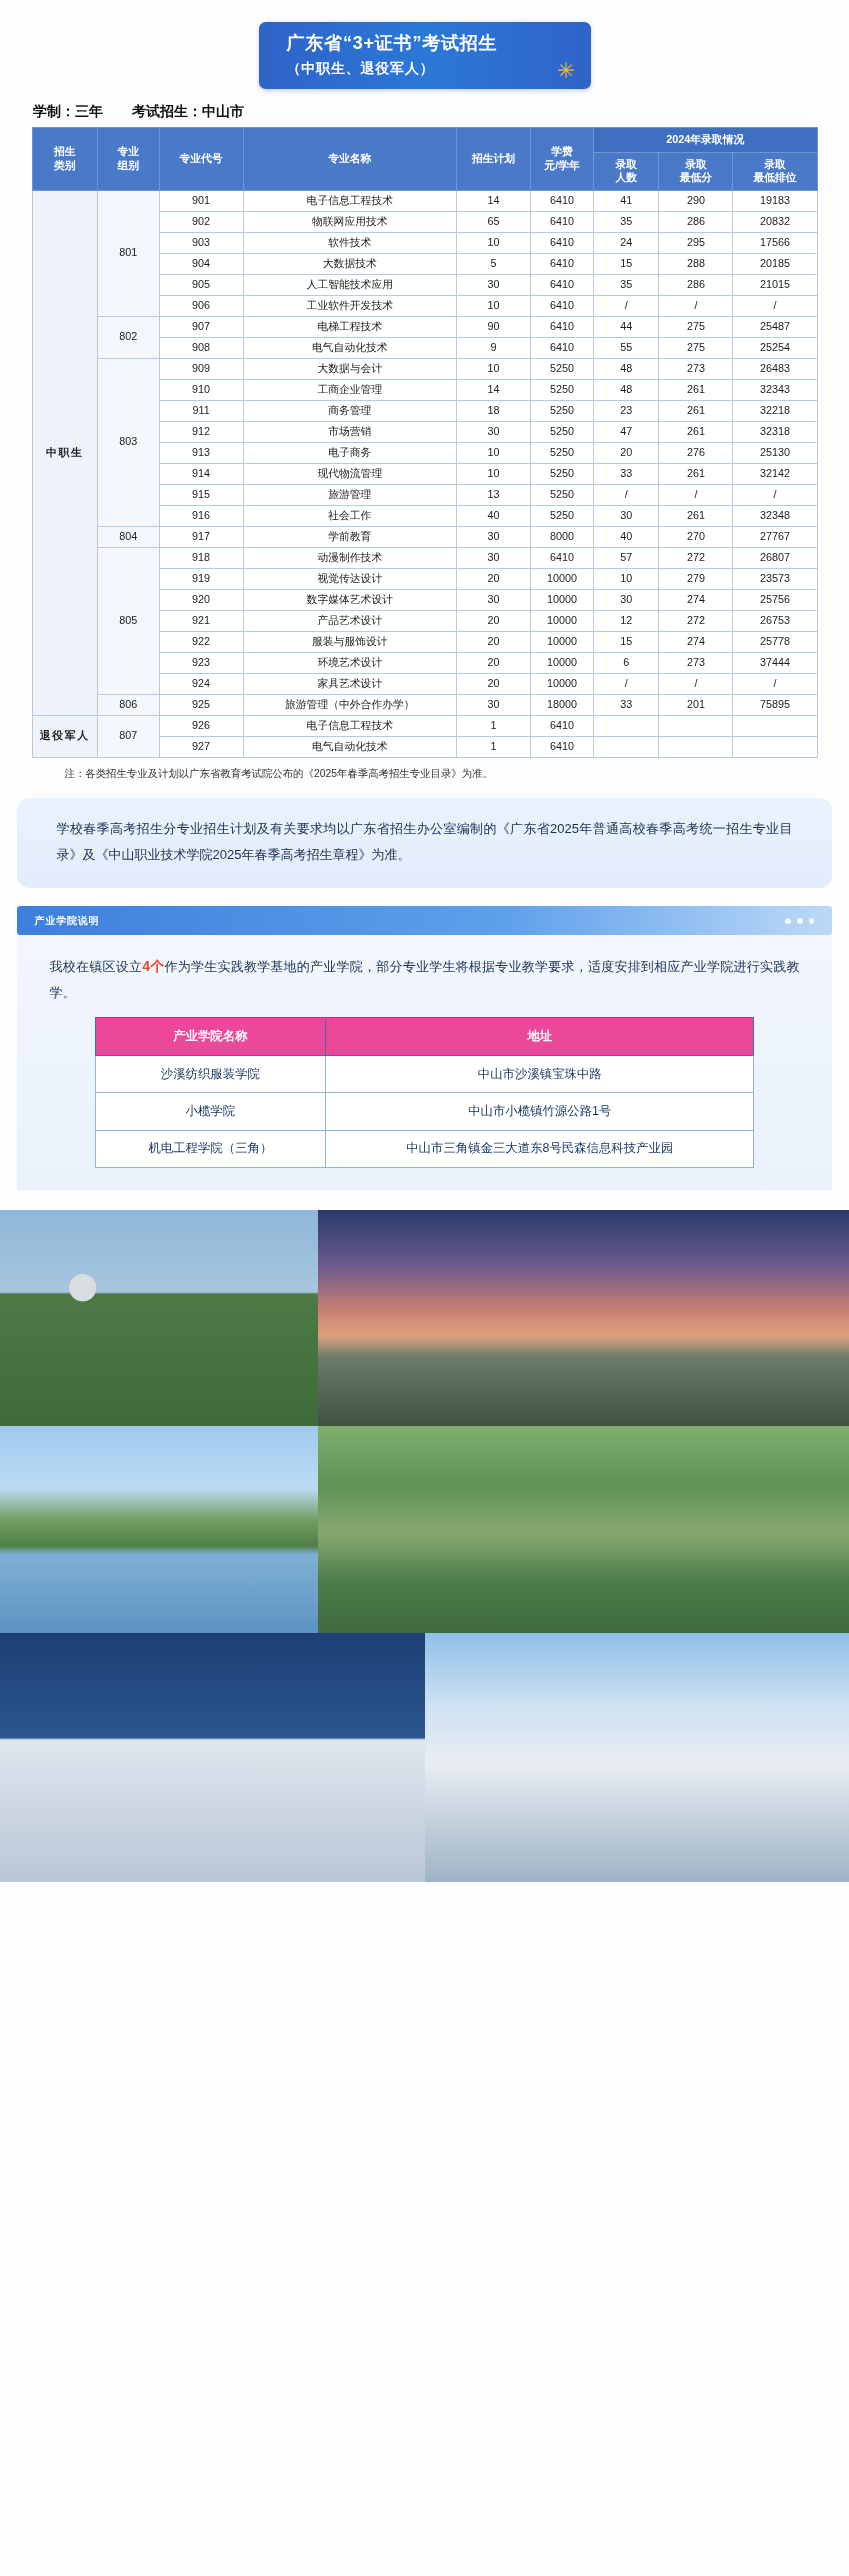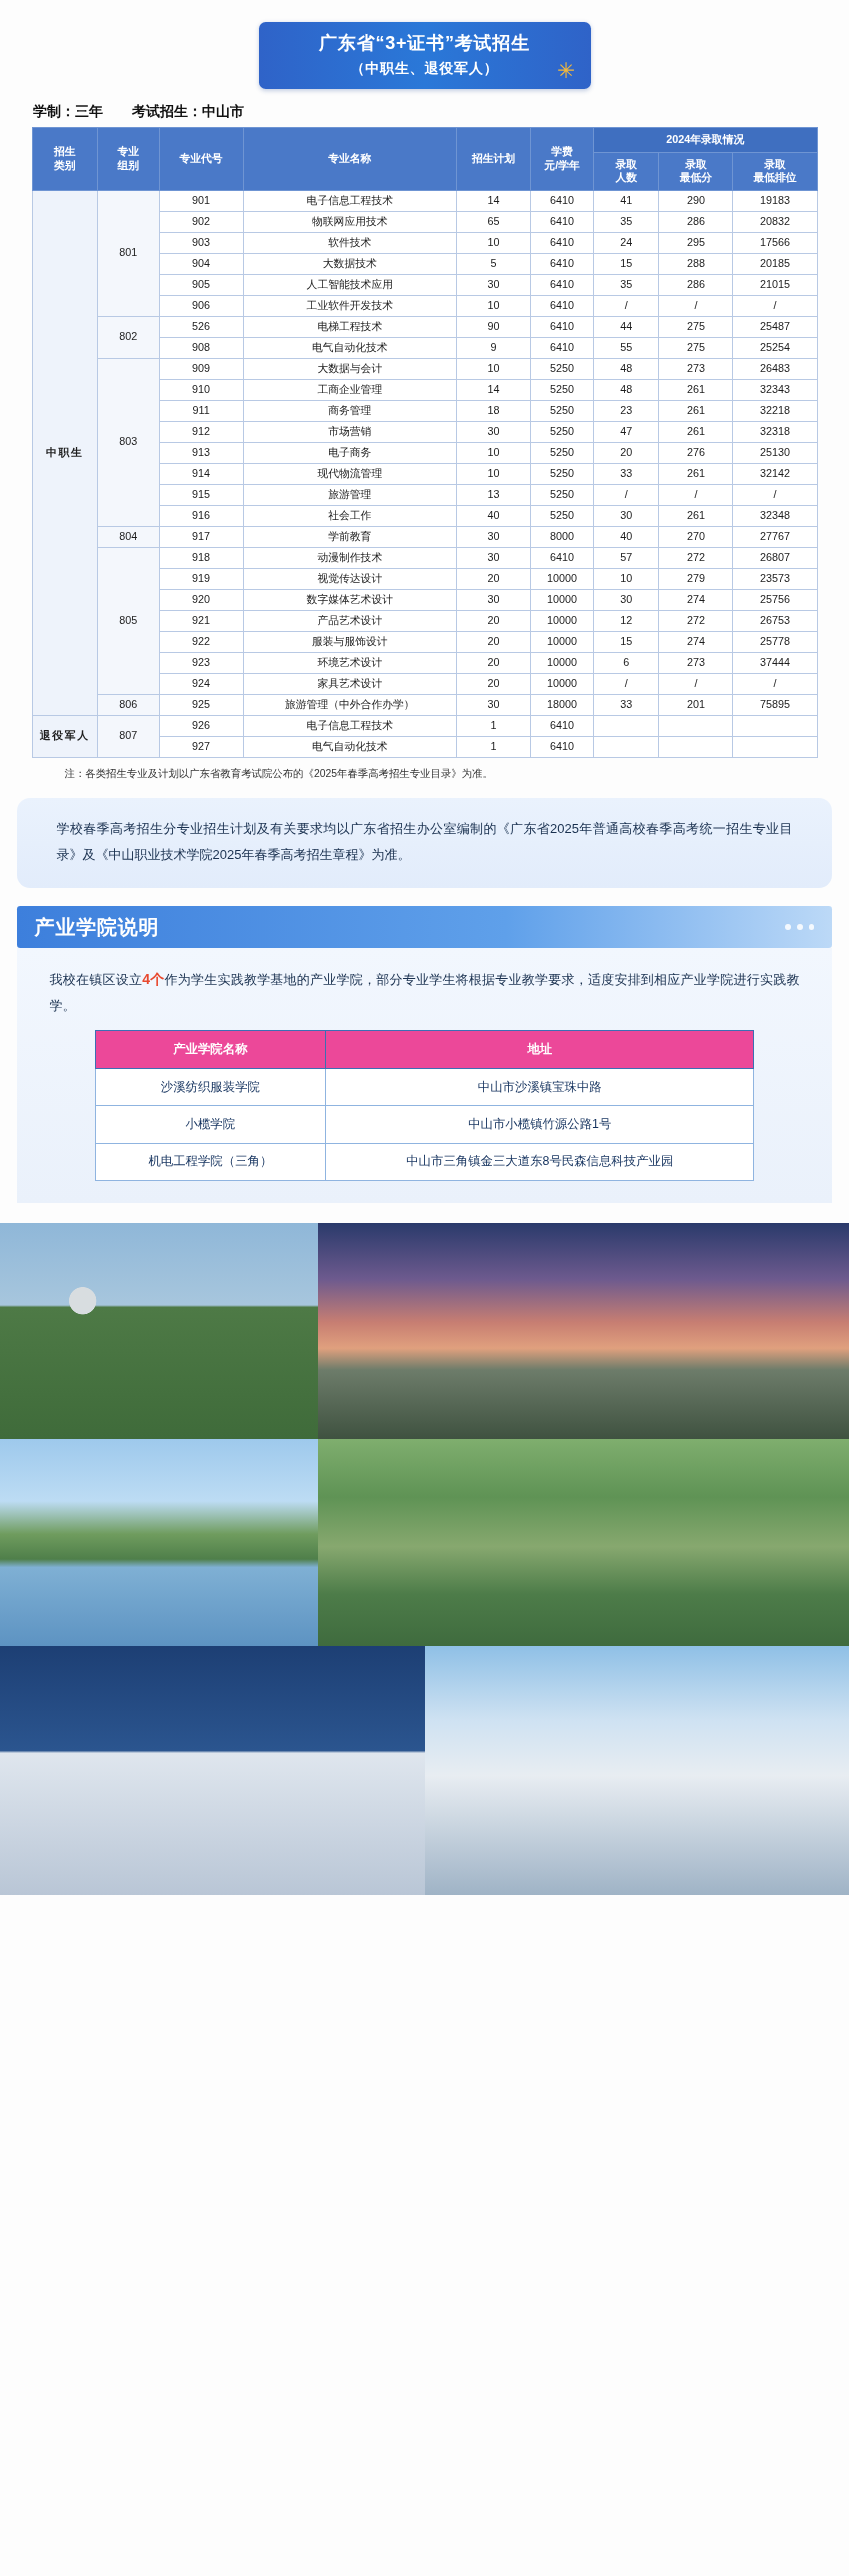--- a/index.html
+++ b/index.html
@@ -23,21 +23,20 @@
     display: flex;
     justify-content: center;
     align-items: flex-start;
     position: relative;
   }
   .header-banner {
     background: linear-gradient(90deg, #2f63c8 0%, #2a78d8 50%, #2f63c8 100%);
     border-radius: 6.6px;
     color: #ffffff;
     padding: 8.3px 28px 10px 28px;
-    text-align: center;
     box-shadow: 0 1.7px 4.1px rgba(30,70,150,0.25);
     min-width: 332px;
   }
   .header-banner .line1 {
     font-size: 18px;
     font-weight: bold;
     letter-spacing: 0.8px;
     line-height: 1.5;
   }
   .header-banner .line2 {
@@ -126,21 +125,21 @@
     color: #19304f;
     text-align: justify;
   }
 
   
   .section-head {
     margin: 18px 16.6px 0 16.6px;
     background: linear-gradient(90deg,#3d7fdc 0%, #5fa0ea 60%, #bcd9f7 100%);
     border-radius: 3.3px;
     color: #fff;
-    font-size: 20px;
+    font-size: 10px;
     font-weight: bold;
     padding: 7.5px 18px;
     letter-spacing: 0.8px;
     display: flex;
     align-items: center;
     justify-content: space-between;
   }
   .dots { display: flex; gap: 5.8px; }
   .dots i {
     width: 5.8px; height: 5.8px; border-radius: 50%;
@@ -306,21 +305,21 @@
             <td>906</td>
             <td class="name">工业软件开发技术</td>
             <td>10</td>
             <td>6410</td>
             <td>/</td>
             <td>/</td>
             <td>/</td>
           </tr>
           <tr>
             <td class="grpid" rowspan="2">802</td>
-            <td>526</td>
+            <td>907</td>
             <td class="name">电梯工程技术</td>
             <td>90</td>
             <td>6410</td>
             <td>44</td>
             <td>275</td>
             <td>25487</td>
           </tr>
           <tr>
             <td>908</td>
             <td class="name">电气自动化技术</td>

